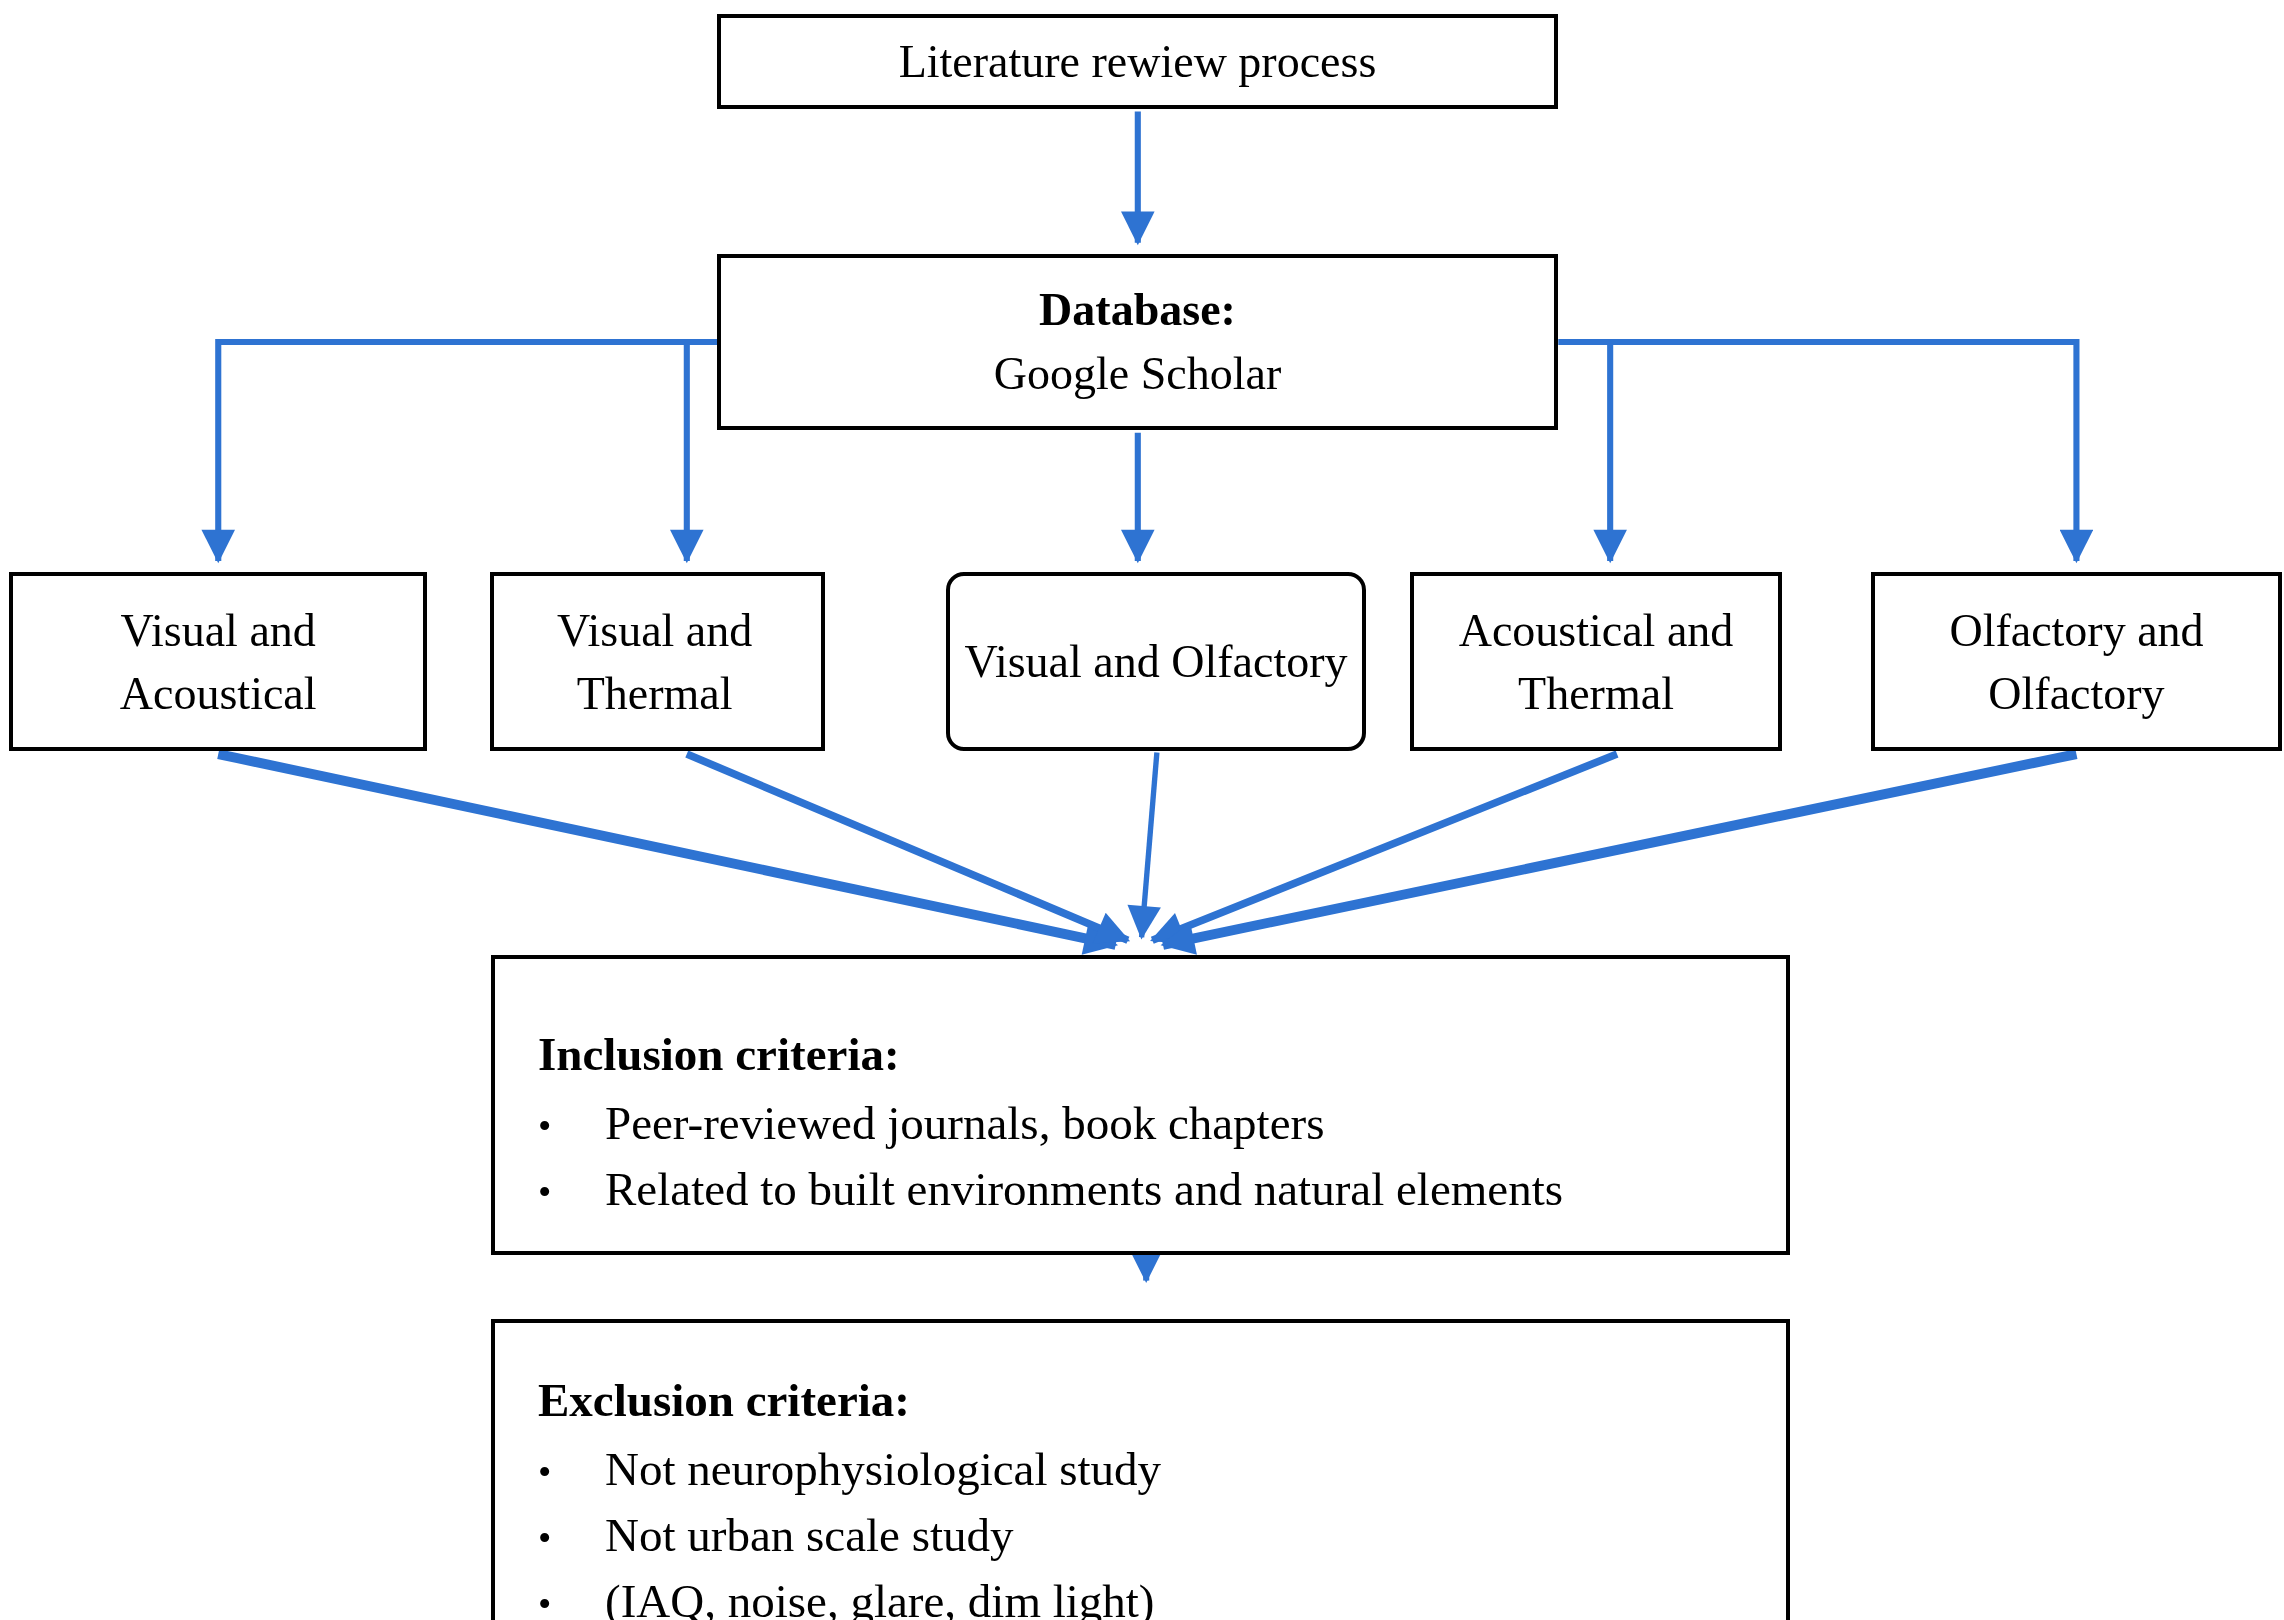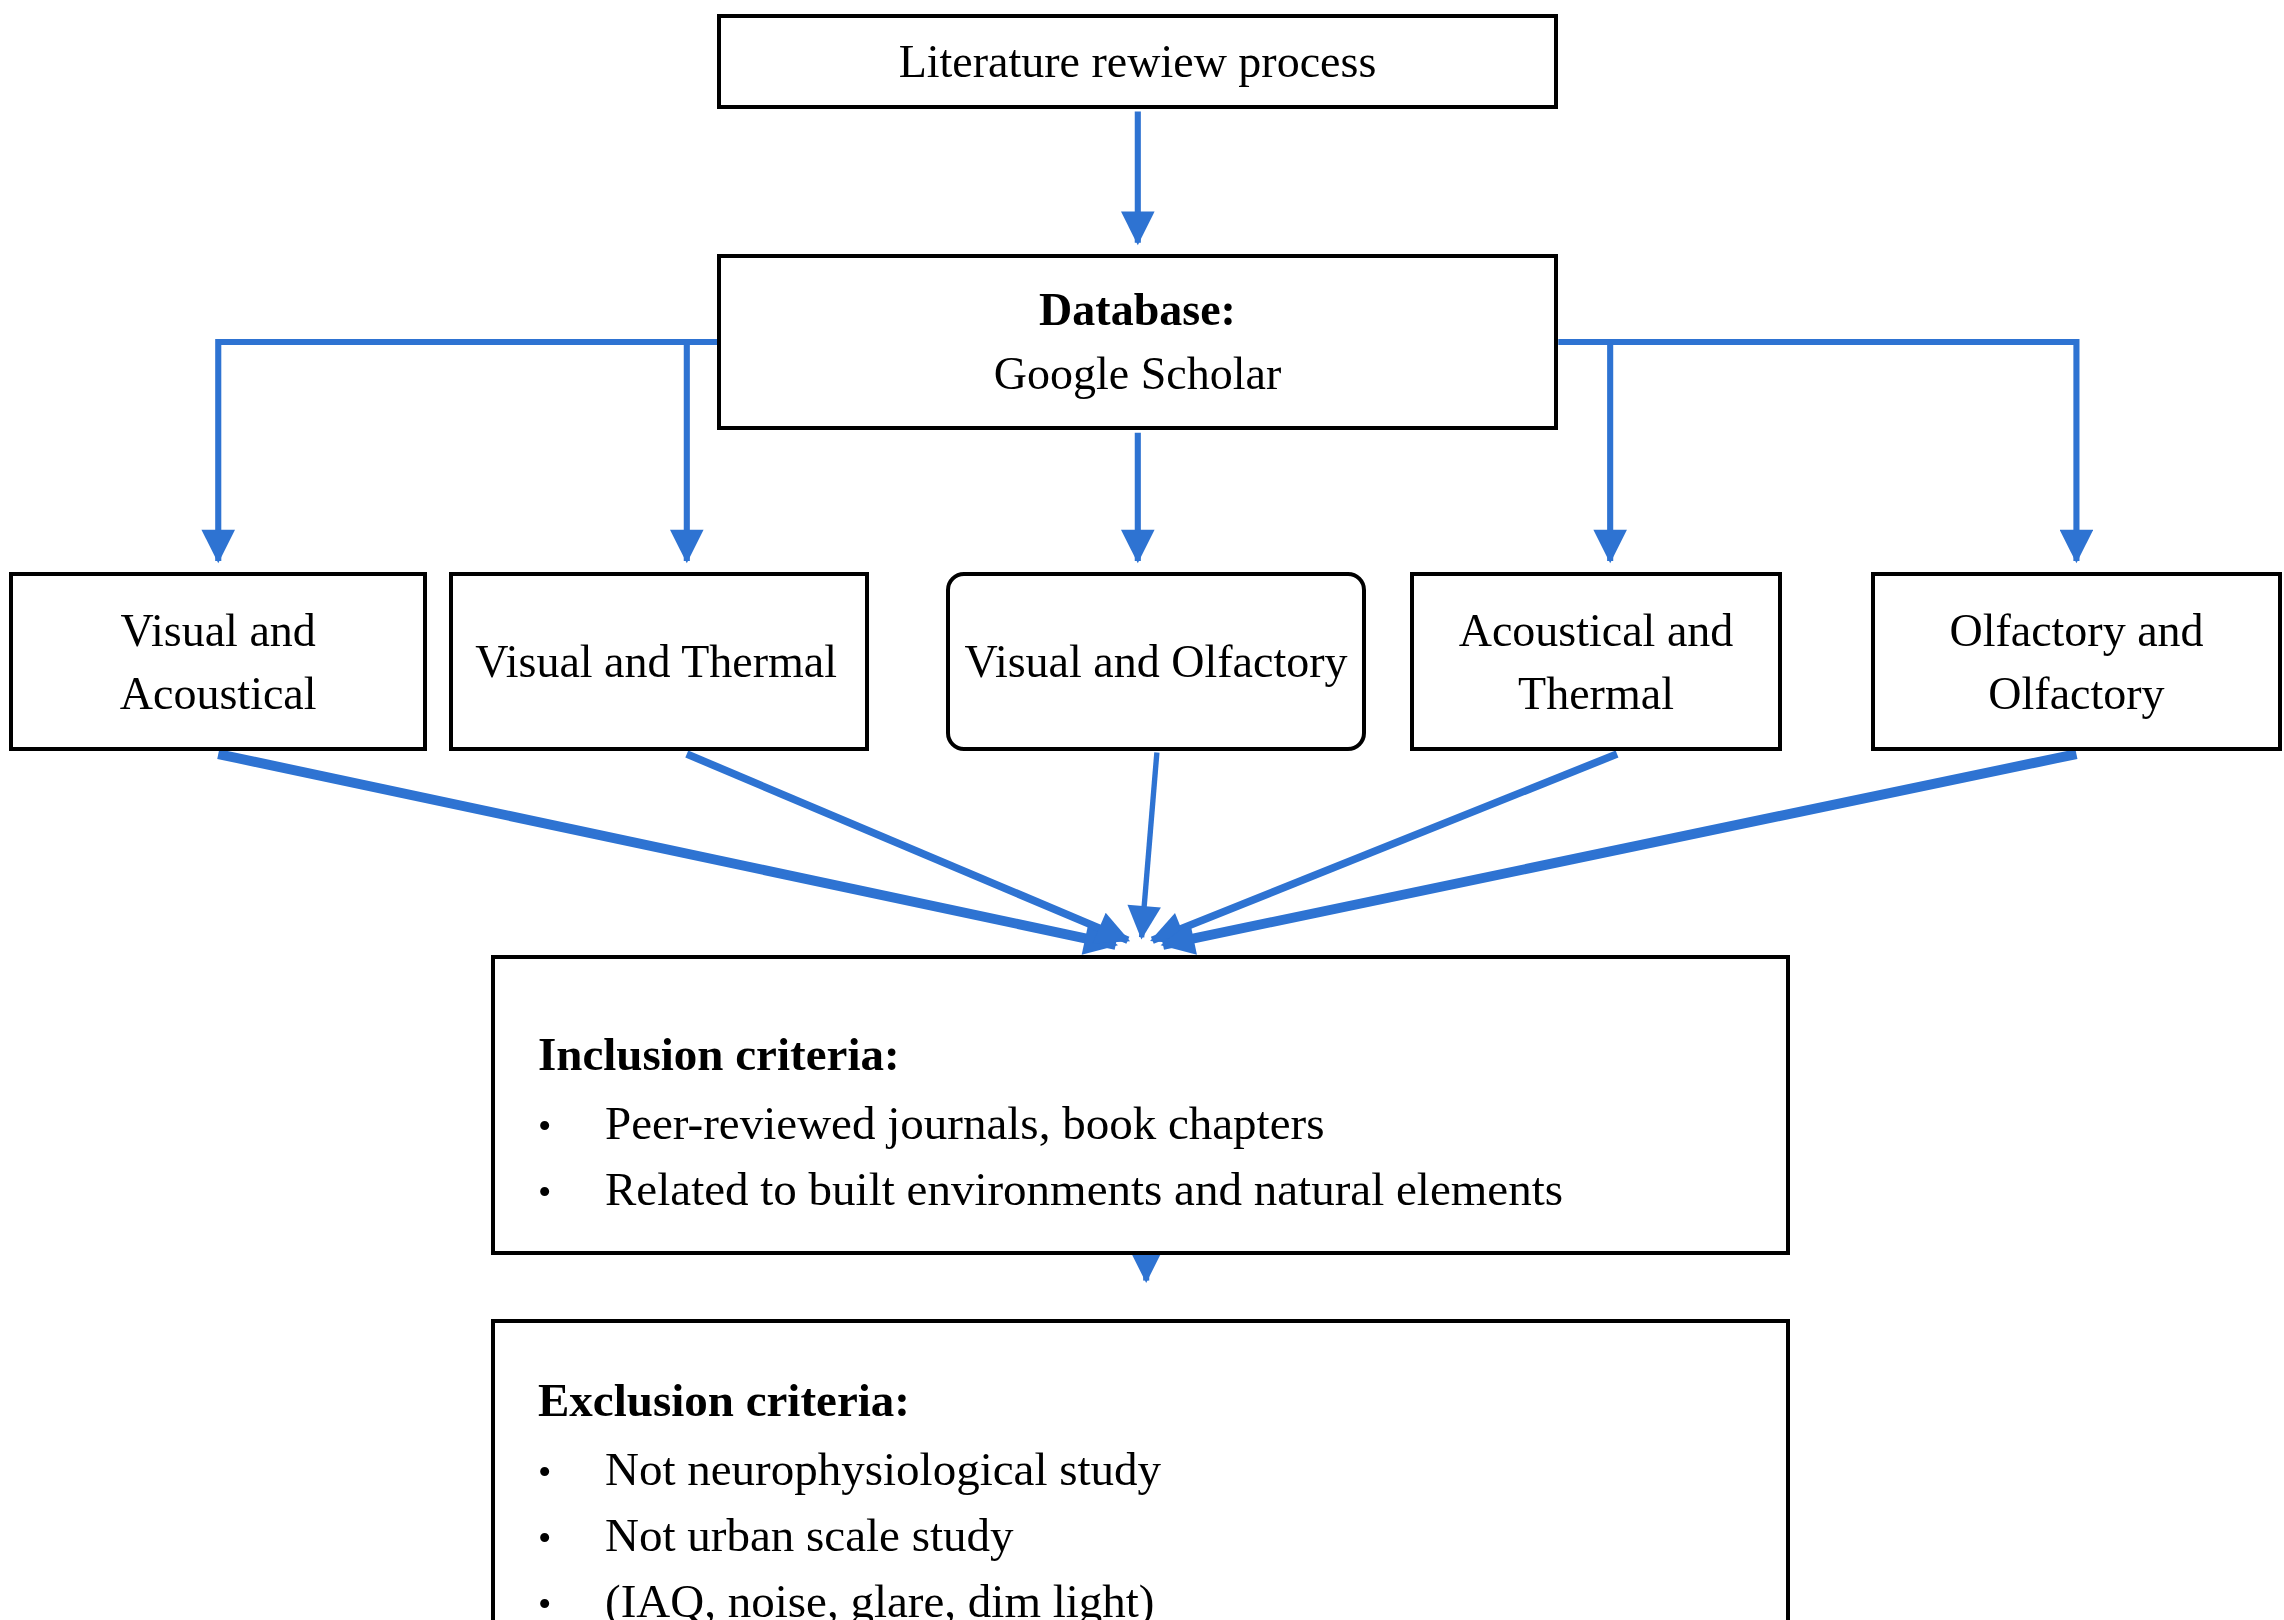--- a/index.html
+++ b/index.html
@@ -40,21 +40,21 @@
     left: 717px; top: 13.7px; width: 841px; height: 95px; text-align: right;
   }
   .db-box {
     left: 717px; top: 254px; width: 841px; height: 176px;
     flex-direction: column;
     line-height: 64px;
   }
   .db-heading { font-weight: bold; }
   .cat-box { top: 572px; height: 179px; padding: 0 13.7px; }
   .cat-1 { left: 9.2px;   width: 418px; }
-  .cat-2 { left: 449px;  width: 420px; padding-left: 8px; }
+  .cat-2 { left: 490px;  width: 335px; padding-left: 8px; }
   .cat-3 { left: 946px; width: 420px; border-radius: 18px; }
   .cat-4 { left: 1410px; width: 372px; }
   .cat-5 { left: 1871px; width: 411px; }
   .criteria-box {
     left: 491px; width: 1299px;
     font-size: 47px;
     line-height: 63px;
   }
   .inclusion-box { top: 955px; height: 300px; padding: 64px 30.5px 0 43px; }
   .exclusion-box { top: 1319px; height: 314px; padding: 46px 30.5px 0 43px; }

